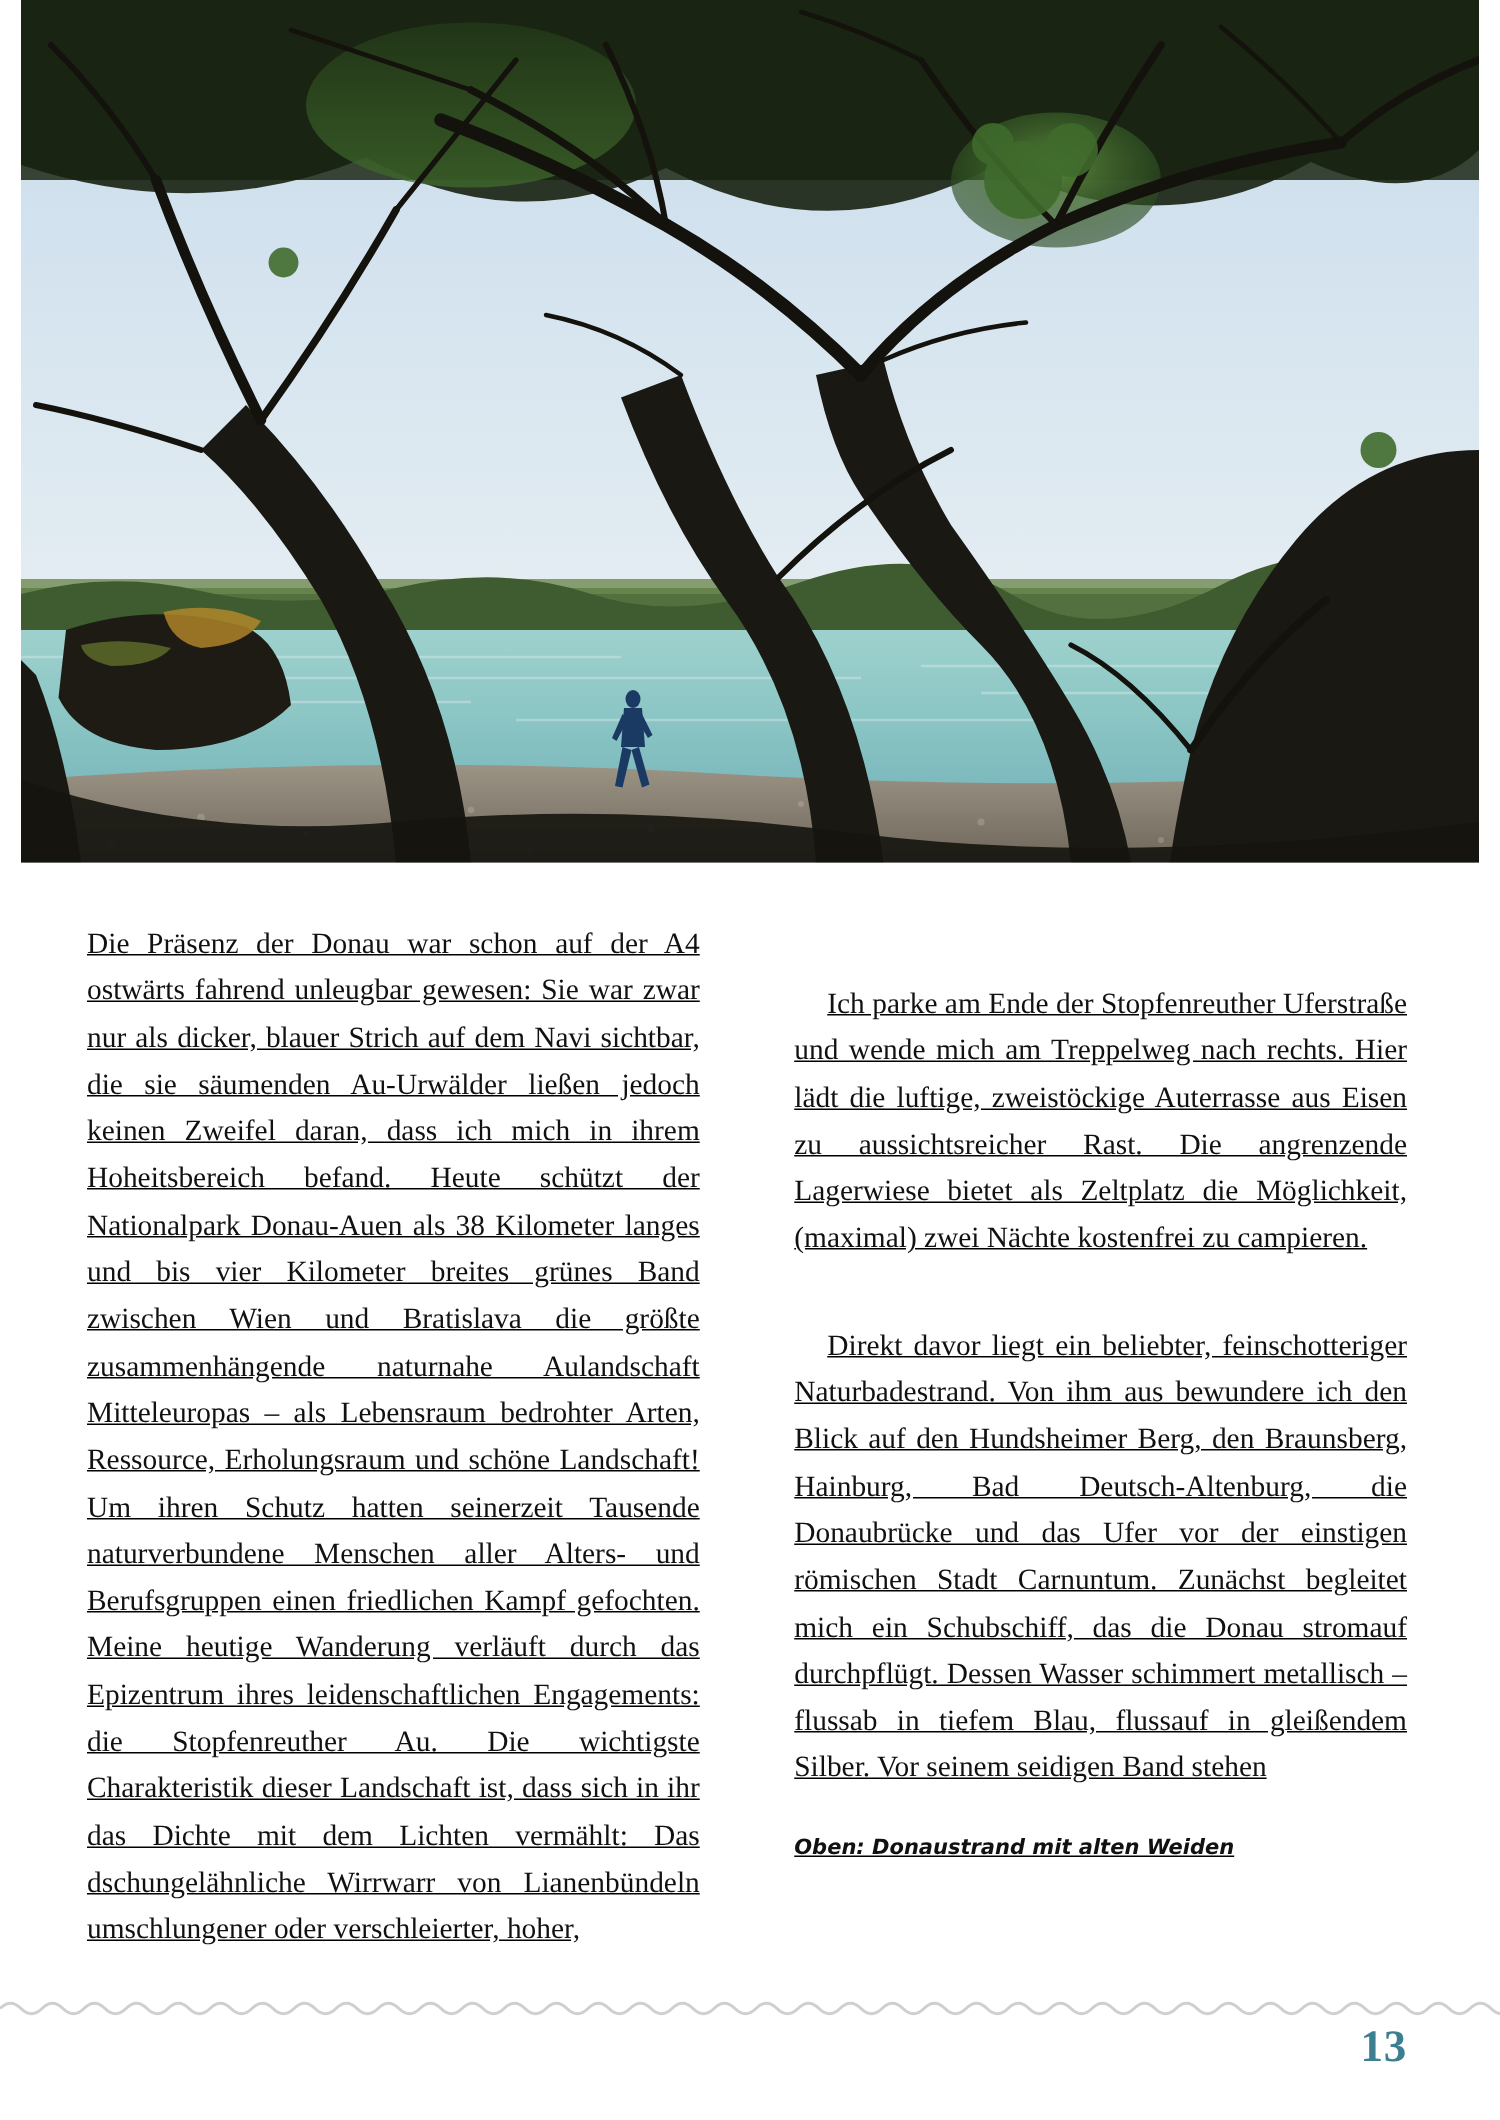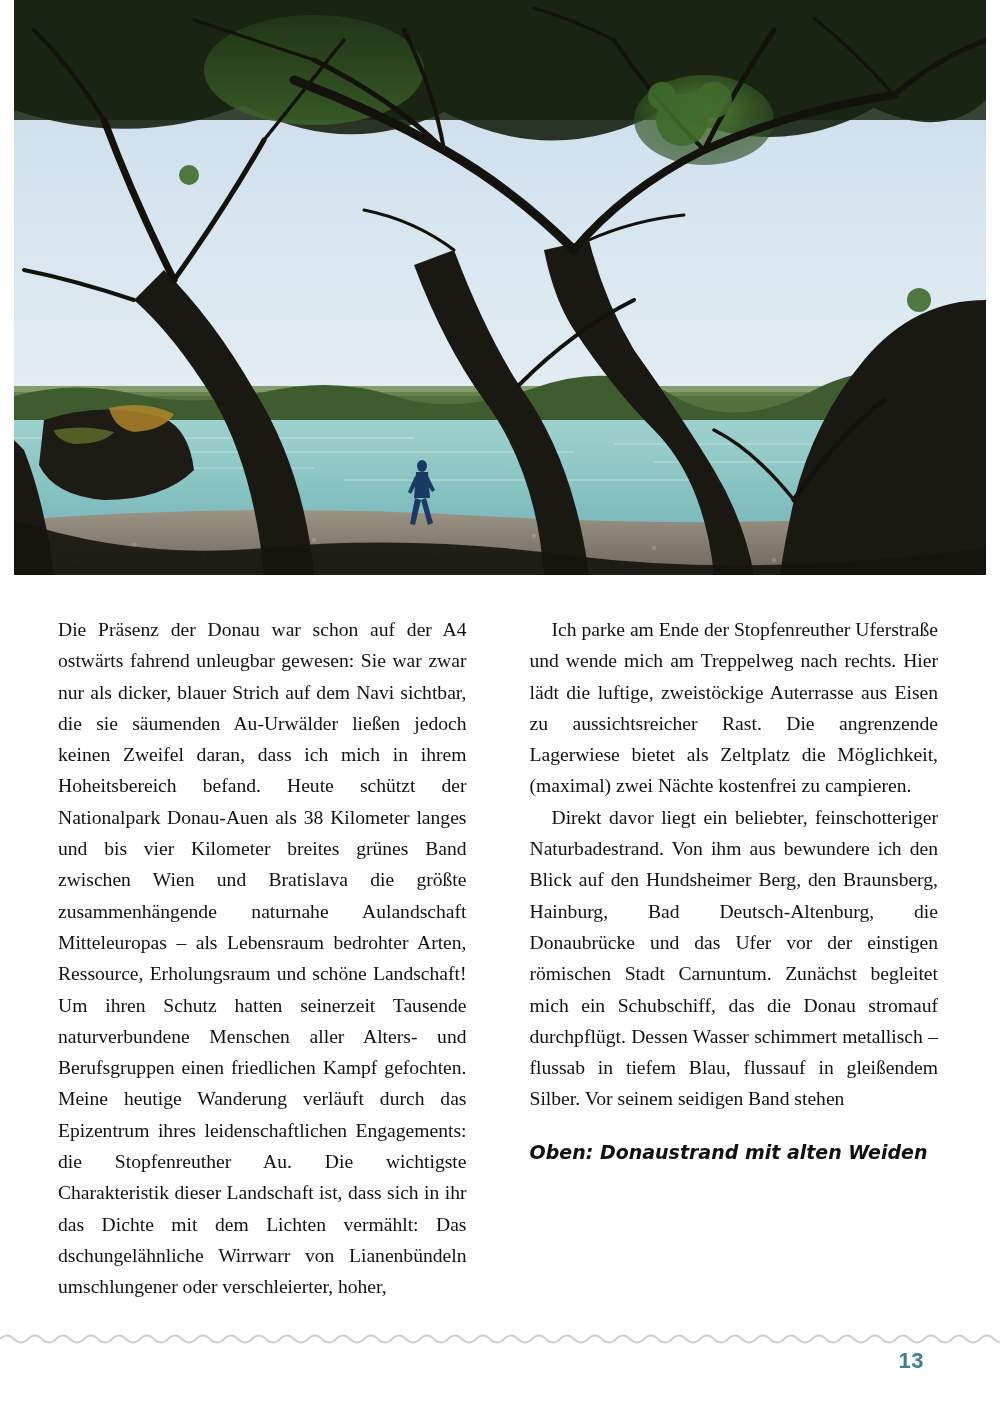--- a/index.html
+++ b/index.html
@@ -28,64 +28,65 @@
   .photo svg { display: block; width: 100%; height: 100%; }
 
   
   .article {
     position: absolute;
     left: 58px;
     top: 614px;
     width: 880px;
     display: flex;
     gap: 63px;
+    text-decoration: underline;
   }
   .col {
     width: 416px;
   }
   .col p {
     margin: 0;
     font-size: 19.6px;
     line-height: 31.3px;
     color: #111111;
     text-align: justify;
     text-justify: inter-word;
     hyphens: manual;
   }
   .col p + p { margin-top: 0; }
-  .col p.indent { text-indent: 22px; }
+  .col p.indent { text-indent: 22px; margin-top: 40px; }
 
   .caption {
     margin-top: 26px;
     font-family: "DejaVu Sans", sans-serif;
     font-style: italic;
     font-weight: bold;
-    font-size: 19px;
+    font-size: 14px;
     line-height: 22px;
     color: #111111;
     text-align: left;
   }
 
   
   .footer-wave {
     position: absolute;
     left: 0;
     top: 1330px;
     width: 1000px;
     height: 18px;
   }
   .footer-wave svg { display: block; width: 100%; height: 100%; }
 
   .page-number {
     position: absolute;
-    right: 76px;
+    right: 62px;
     top: 1348px;
-    font-family: Liberation Sans, sans-serif;
+    font-family: Liberation Serif, serif;
     font-weight: bold;
-    font-size: 22px;
+    font-size: 30px;
     color: #3c7f90;
     letter-spacing: 0.5px;
   }
 </style>
 </head>
 <body>
 
 <div class="photo">
   <svg viewBox="0 0 972 575" preserveAspectRatio="none">
     <defs>

